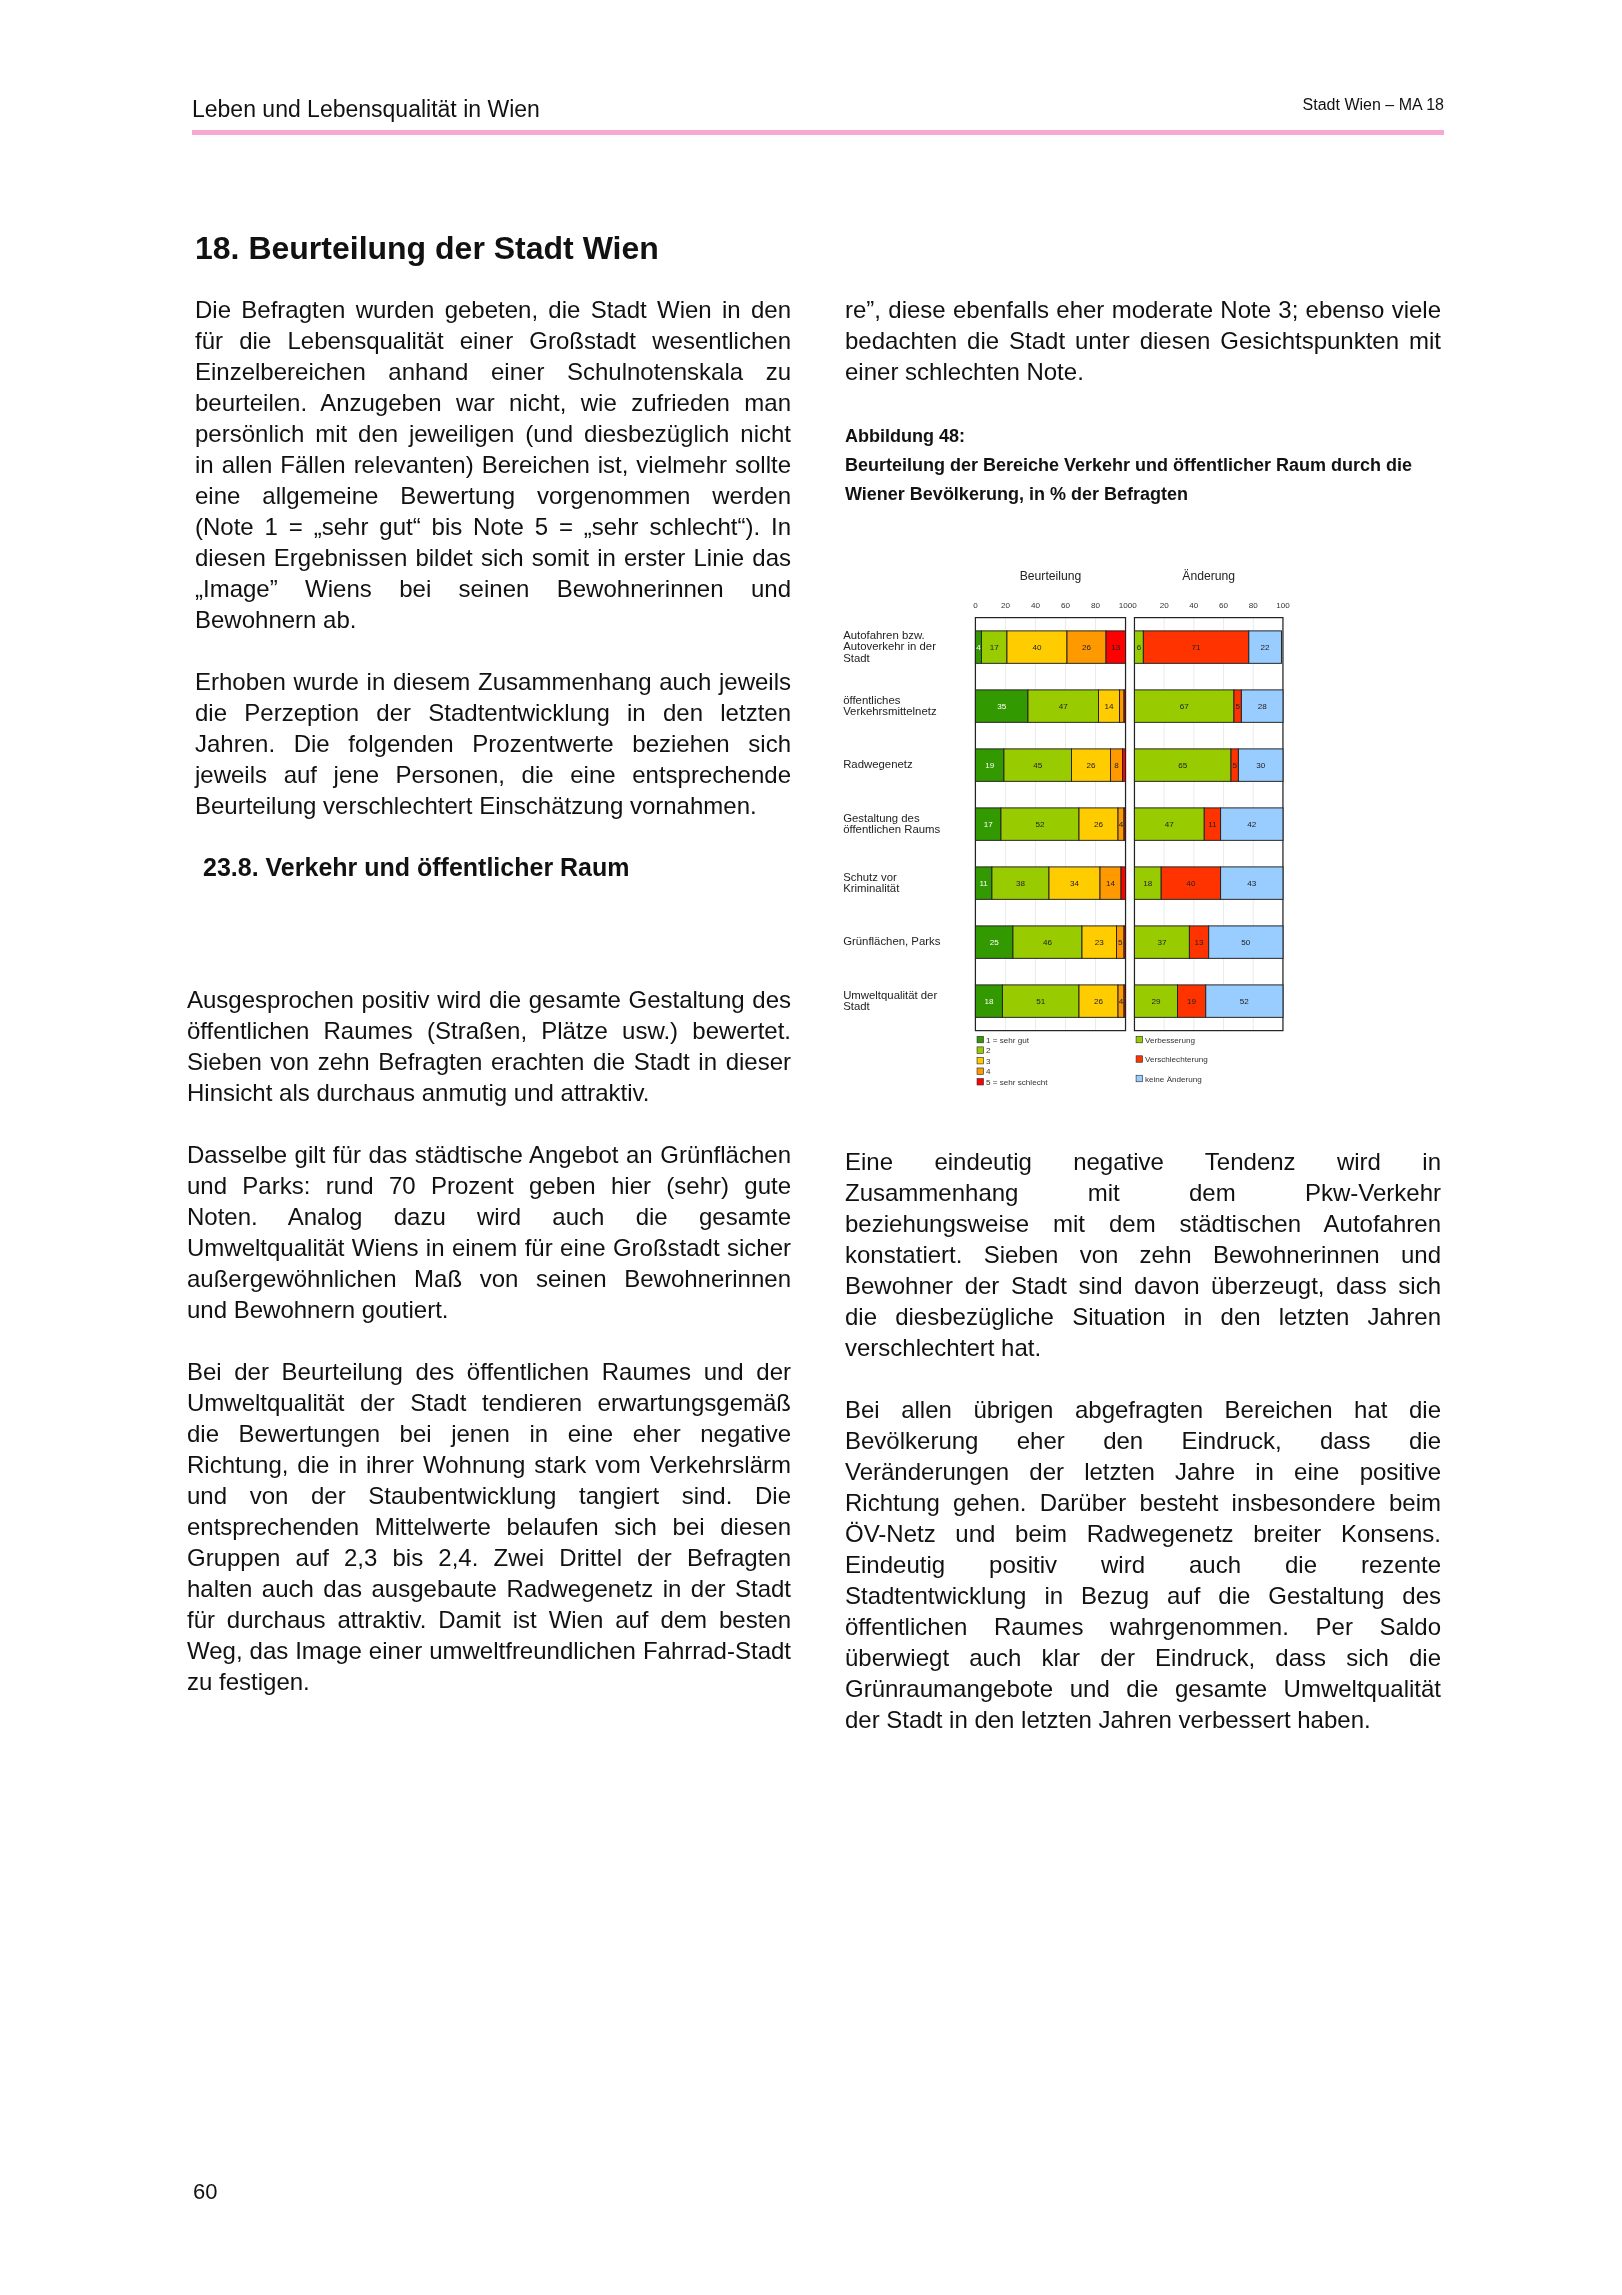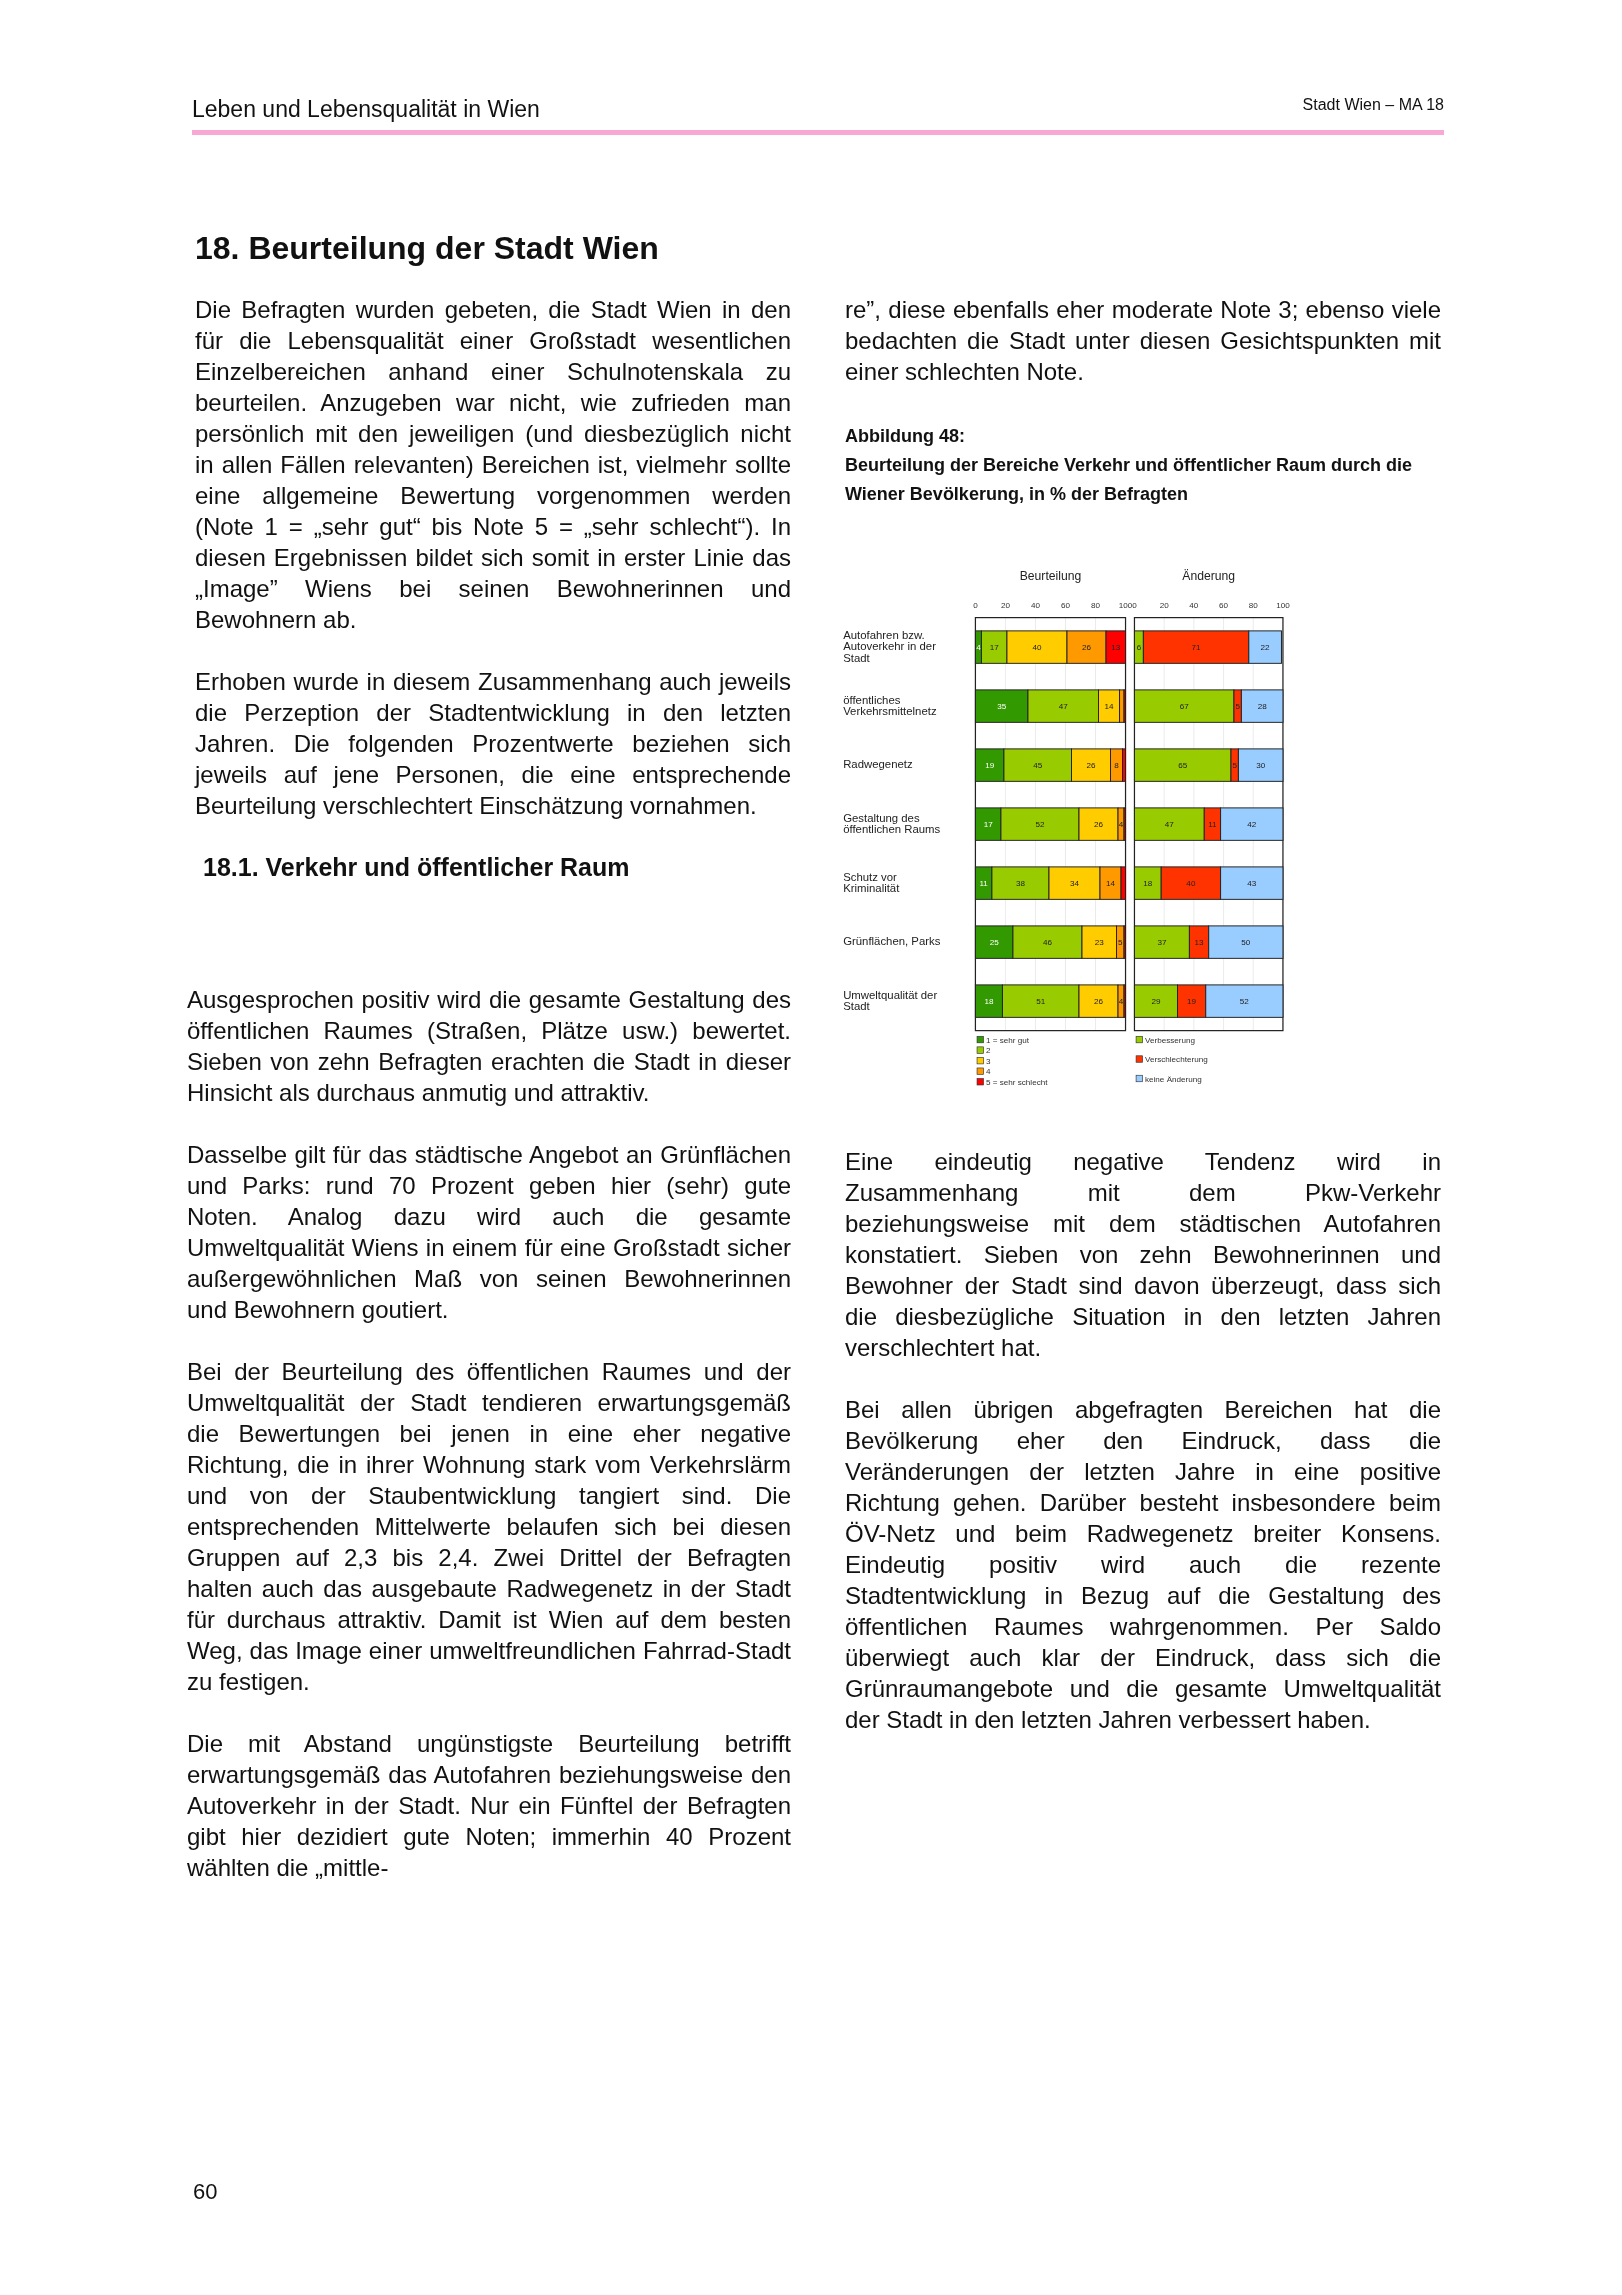--- a/index.html
+++ b/index.html
@@ -25,28 +25,27 @@
 <div class="hdr">
   <span class="hdr-left">Leben und Lebensqualität in Wien</span>
   <span class="hdr-right">Stadt Wien – MA 18</span>
 </div>
 
 <div class="h1">18. Beurteilung der Stadt Wien</div>
 
 <div class="col colL">
   <p>Die Befragten wurden gebeten, die Stadt Wien in den für die Lebensqualität einer Großstadt wesentlichen Einzelbereichen anhand einer Schulnotenskala zu beurteilen. Anzugeben war nicht, wie zufrieden man persönlich mit den jeweiligen (und diesbezüglich nicht in allen Fällen relevanten) Bereichen ist, vielmehr sollte eine allgemeine Bewertung vorgenommen werden (Note 1 = „sehr gut“ bis Note 5 = „sehr schlecht“). In diesen Ergebnissen bildet sich somit in erster Linie das „Image” Wiens bei seinen Bewohnerinnen und Bewohnern ab.</p>
   <p>Erhoben wurde in diesem Zusammenhang auch jeweils die Perzeption der Stadtentwicklung in den letzten Jahren. Die folgenden Prozentwerte beziehen sich jeweils auf jene Personen, die eine entsprechende Beurteilung verschlechtert Einschätzung vornahmen.</p>
-  <div class="h2">18.1. Verkehr und öffentlicher Raum</div>
+  <div class="h2">23.8. Verkehr und öffentlicher Raum</div>
 </div>
 
 <div class="col colL2">
   <p>Ausgesprochen positiv wird die gesamte Gestaltung des öffentlichen Raumes (Straßen, Plätze usw.) bewertet. Sieben von zehn Befragten erachten die Stadt in dieser Hinsicht als durchaus anmutig und attraktiv.</p>
   <p>Dasselbe gilt für das städtische Angebot an Grünflächen und Parks: rund 70 Prozent geben hier (sehr) gute Noten. Analog dazu wird auch die gesamte Umweltqualität Wiens in einem für eine Großstadt sicher außergewöhnlichen Maß von seinen Bewohnerinnen und Bewohnern goutiert.</p>
   <p>Bei der Beurteilung des öffentlichen Raumes und der Umweltqualität der Stadt tendieren erwartungsgemäß die Bewertungen bei jenen in eine eher negative Richtung, die in ihrer Wohnung stark vom Verkehrslärm und von der Staubentwicklung tangiert sind. Die entsprechenden Mittelwerte belaufen sich bei diesen Gruppen auf 2,3 bis 2,4. Zwei Drittel der Befragten halten auch das ausgebaute Radwegenetz in der Stadt für durchaus attraktiv. Damit ist Wien auf dem besten Weg, das Image einer umweltfreundlichen Fahrrad-Stadt zu festigen.</p>
-  <p>Die mit Abstand ungünstigste Beurteilung betrifft erwartungsgemäß das Autofahren beziehungsweise den Autoverkehr in der Stadt. Nur ein Fünftel der Befragten gibt hier dezidiert gute Noten; immerhin 40 Prozent wählten die „mittle-</p>
 </div>
 
 <div class="col colR">
   <p>re”, diese ebenfalls eher moderate Note 3; ebenso viele bedachten die Stadt unter diesen Gesichtspunkten mit einer schlechten Note.</p>
 </div>
 
 <div class="caption">
   <div>Abbildung 48:</div>
   <div>Beurteilung der Bereiche Verkehr und öffentlicher Raum durch die Wiener Bevölkerung, in % der Befragten</div>
 </div>

